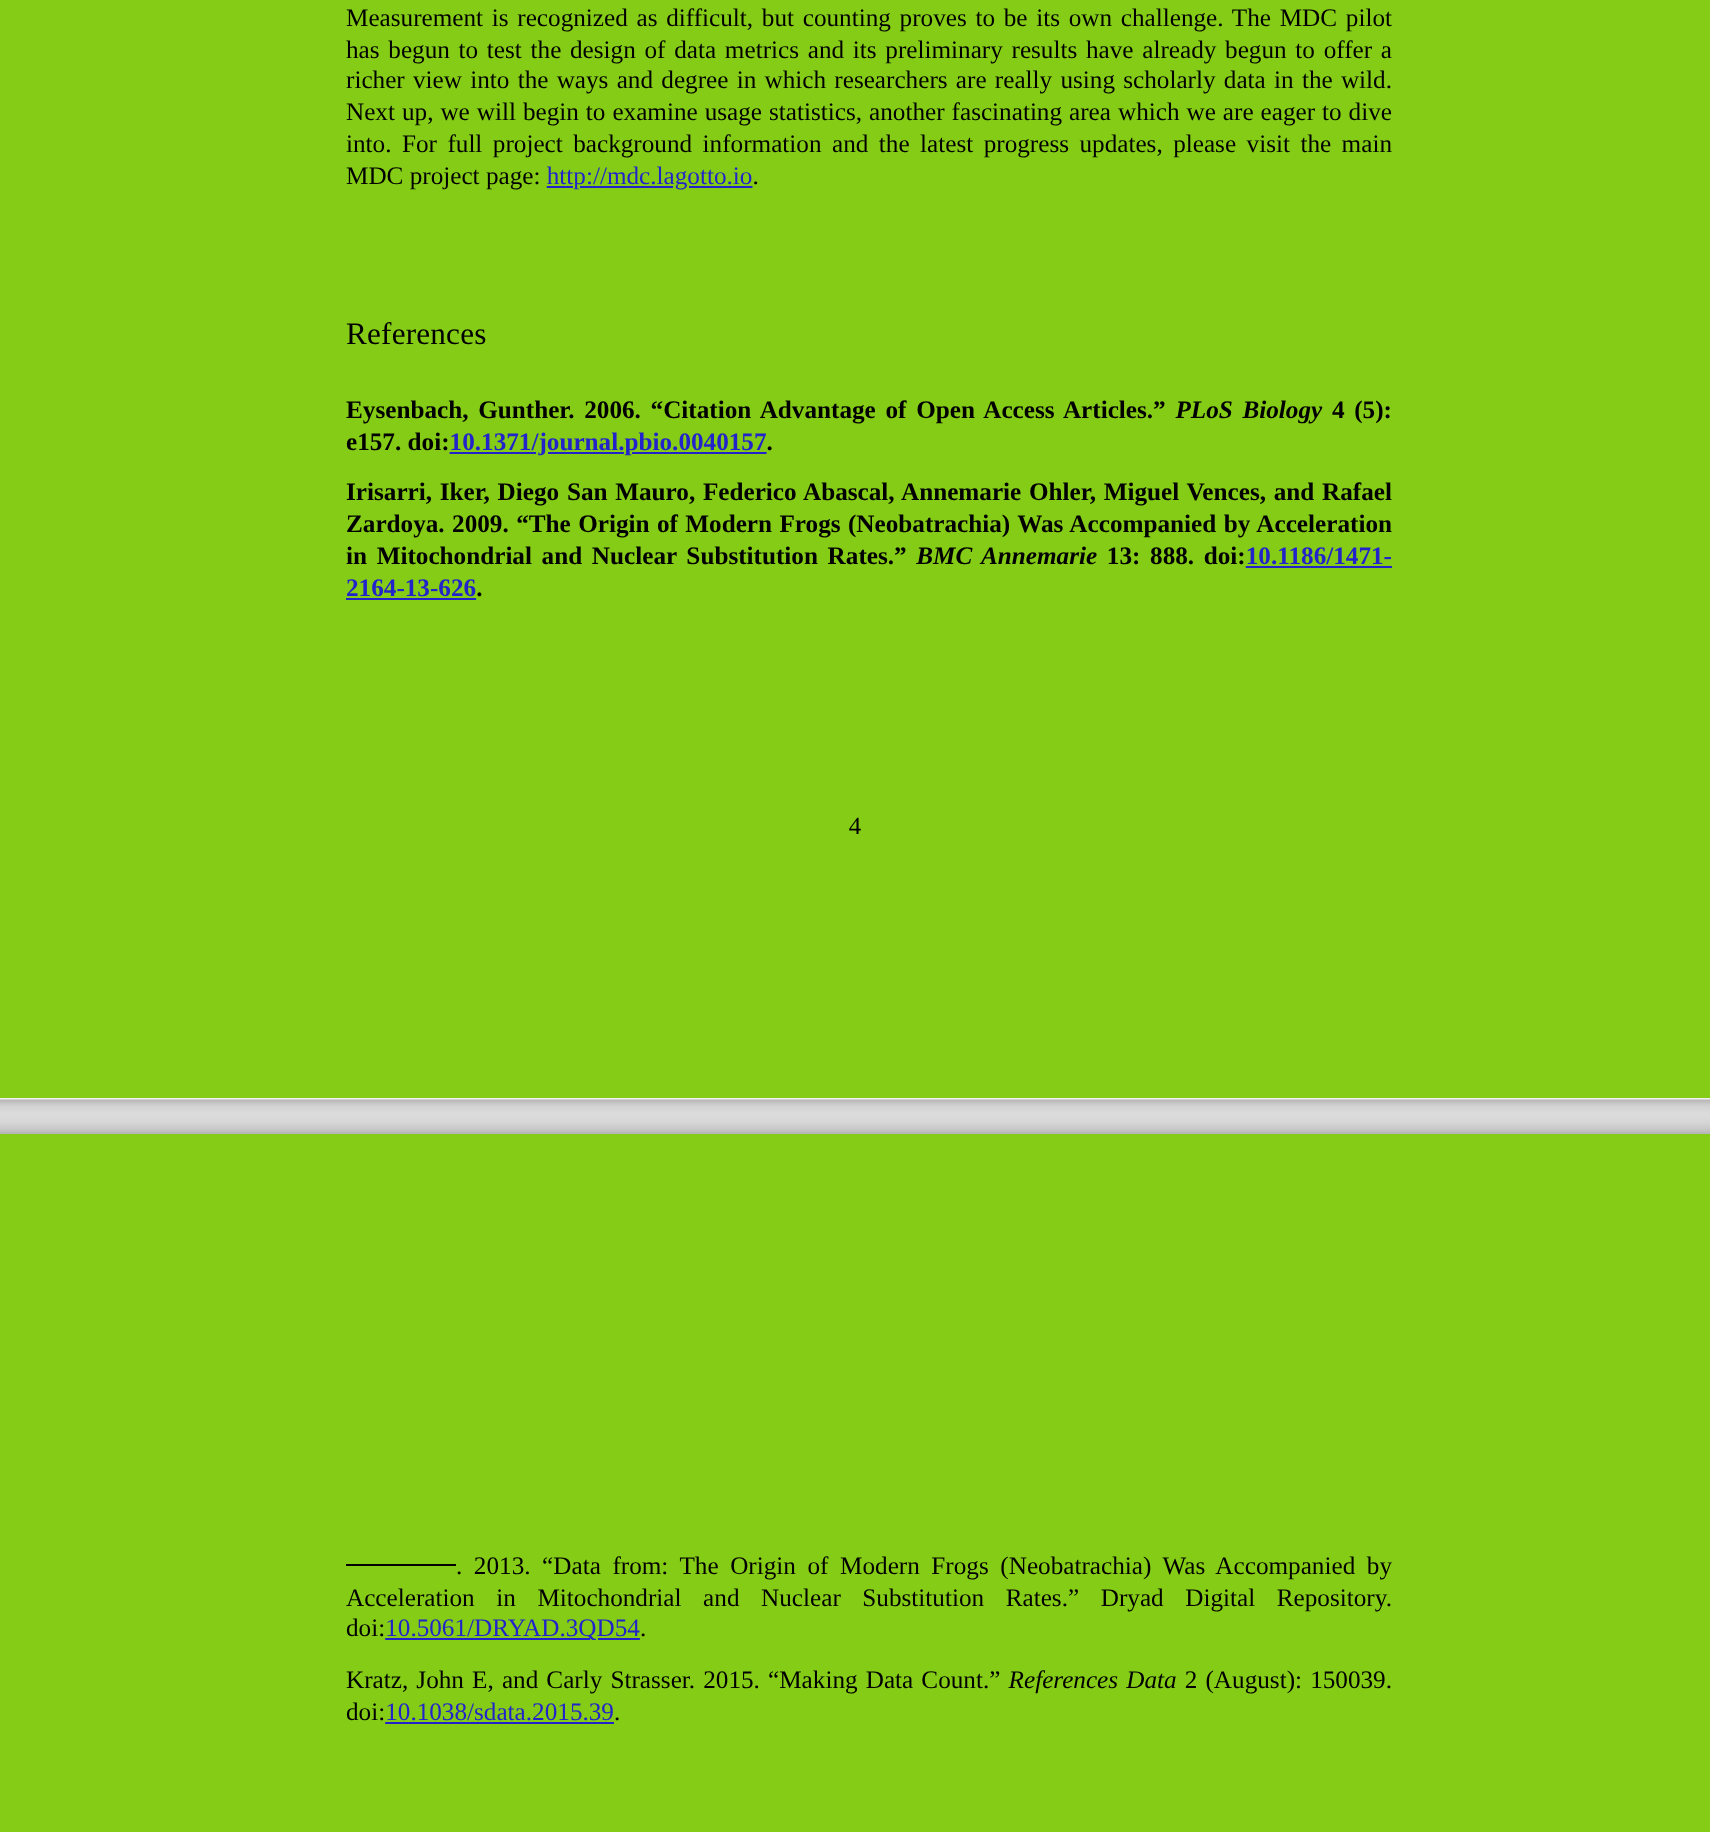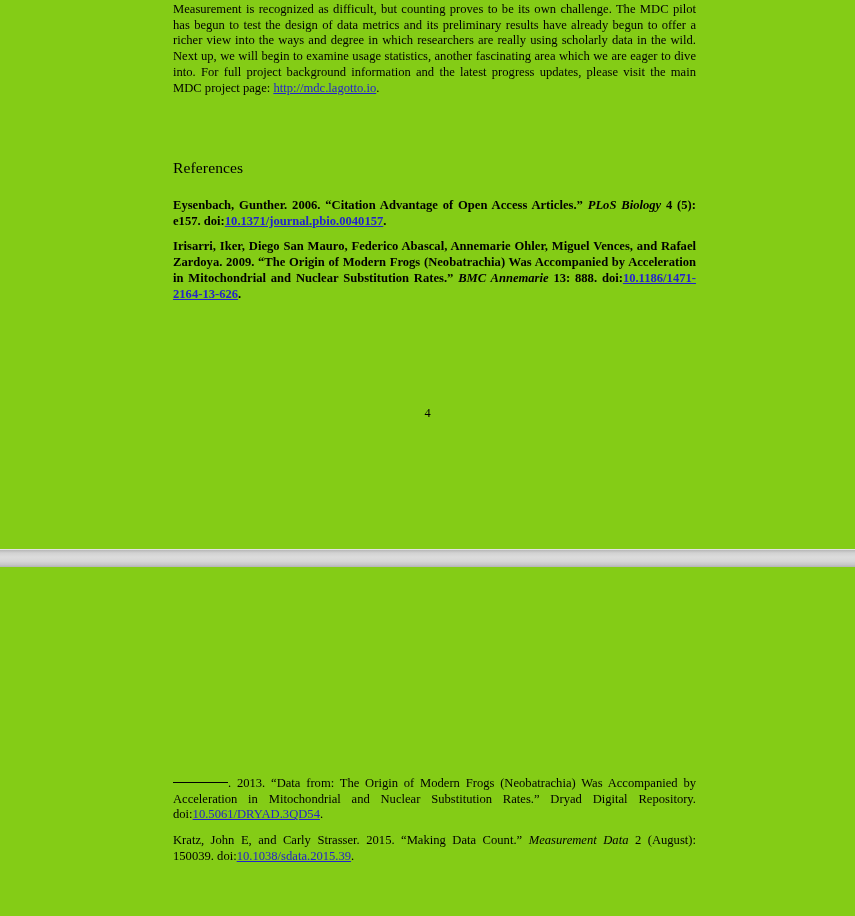--- a/index.html
+++ b/index.html
@@ -156,20 +156,20 @@
   <div class="page-gap"></div>
   <div class="gap-line-bottom"></div>
 
   <div class="page page-lower">
 
     <div class="col" id="ref-list-lower">
 
       <p class="ref"><span class="emdash-rule"></span><span>. 2013. “Data from: The Origin of Modern Frogs (Neobatrachia) Was Accompanied by Acceleration in Mitochondrial and Nuclear Substitution Rates.” Dryad Digital Repository. doi:</span><span class="it"></span><span></span><a class="lnk" href="#">10.5061/DRYAD.3QD54</a><span>.</span>
       </p>
 
-      <p class="ref"><span>Kratz, John E, and Carly Strasser. 2015. “Making Data Count.” </span><span class="it">Measurement Data</span><span> 2 (August): 150039. doi:</span><a class="lnk" href="#">10.1038/sdata.2015.39</a><span>.</span>
+      <p class="ref"><span>Kratz, John E, and Carly Strasser. 2015. “Making Data Count.” </span><span class="it">References Data</span><span> 2 (August): 150039. doi:</span><a class="lnk" href="#">10.1038/sdata.2015.39</a><span>.</span>
       </p>
 
 
     </div>
   </div>
 
 </div>
 
 </body></html>

